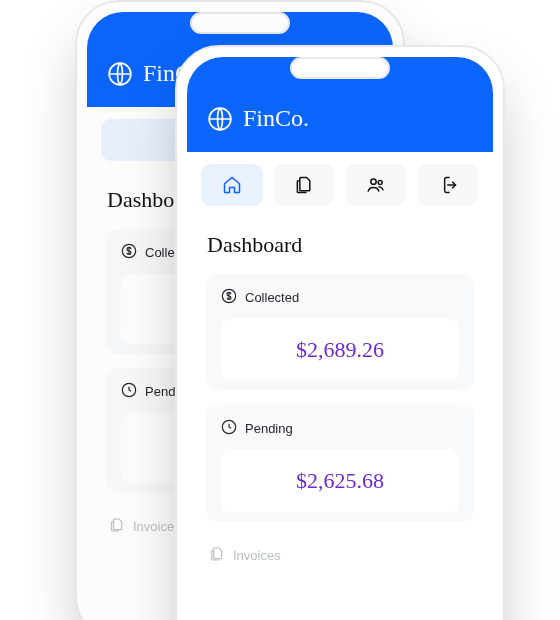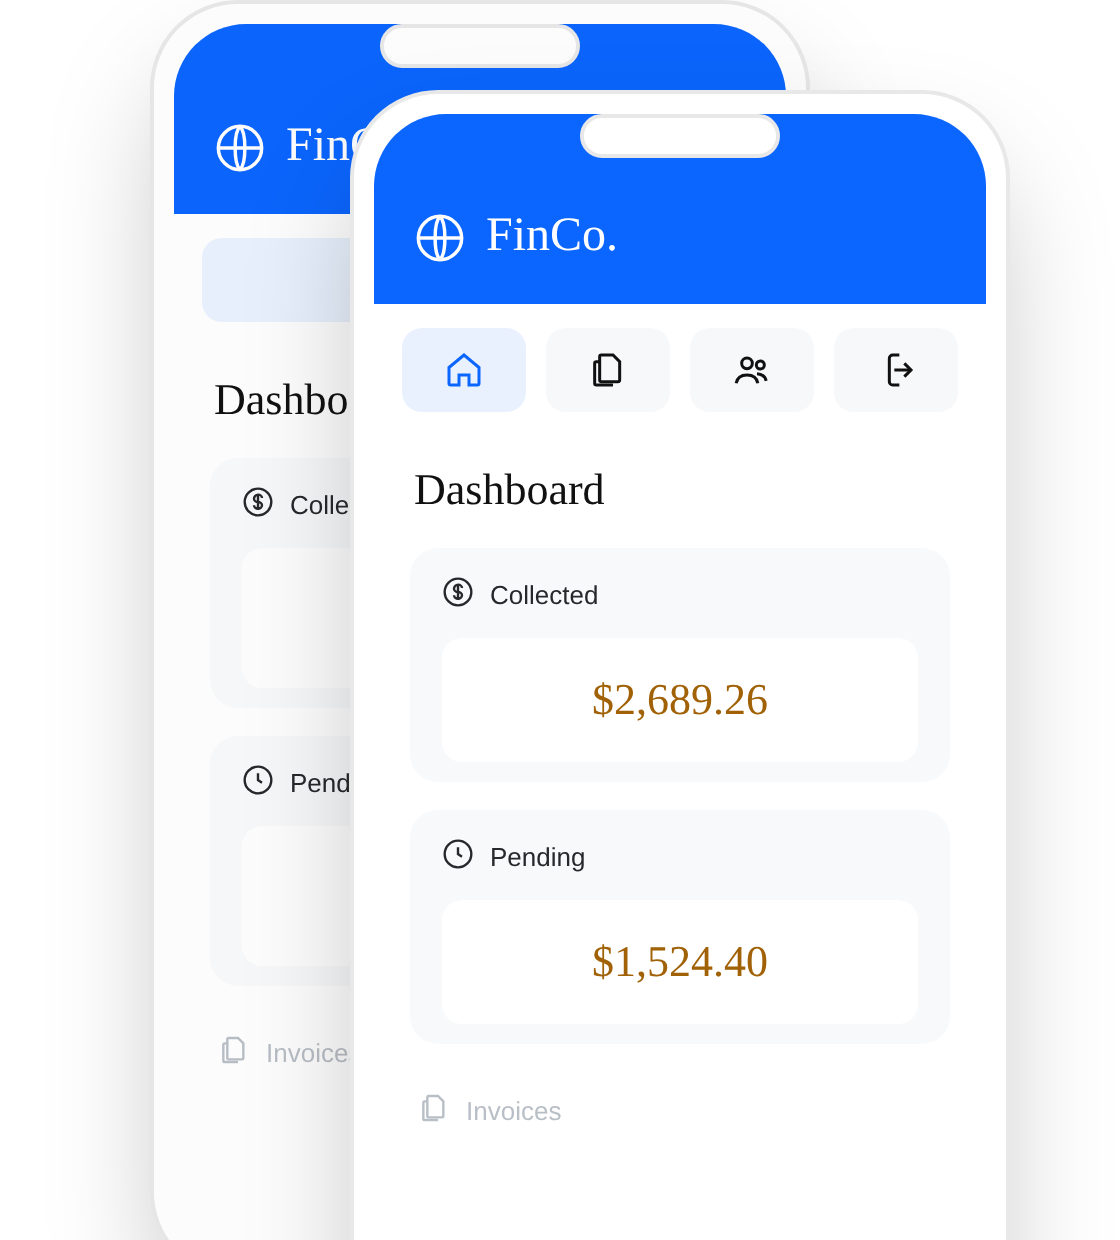--- a/index.html
+++ b/index.html
@@ -126,21 +126,21 @@
     background: #ffffff;
     border-radius: 10px;
     margin-top: 12px;
     height: 62px;
     display: flex;
     align-items: center;
     justify-content: center;
   }
   .amount {
     font-size: 22px;
-    color: #a16207;
+    color: #6d28d9;
   }
   .invoices {
     display: flex;
     align-items: center;
     gap: 8px;
     color: #b9bfc6;
     font-family: -apple-system, Arial, sans-serif;
     font-size: 13px;
     padding: 10px 4px 4px 4px;
   }
@@ -282,21 +282,21 @@
         <div class="card-head">
           <span>
             <svg width="16" height="16" viewBox="0 0 24 24" fill="none" stroke="#26282b" stroke-width="1.8">
                 <circle cx="12" cy="12" r="10"></circle>
                 <path d="M12 7v5l3 2"></path>
               </svg>
           </span>
           <span>Pending</span>
         </div>
         <div class="card-body">
-          <span class="amount">$1,524.40</span>
+          <span class="amount">$2,625.68</span>
         </div>
       </div>
 
       <div class="invoices">
         <span>
           <svg width="16" height="16" viewBox="0 0 24 24" fill="none" stroke="#b9bfc6" stroke-width="1.8">
               <path d="M8 3h7l4 4v11a1 1 0 0 1-1 1H8a1 1 0 0 1-1-1V4a1 1 0 0 1 1-1z"></path>
               <path d="M7 7H5a1 1 0 0 0-1 1v12a1 1 0 0 0 1 1h10"></path>
             </svg>
         </span>

